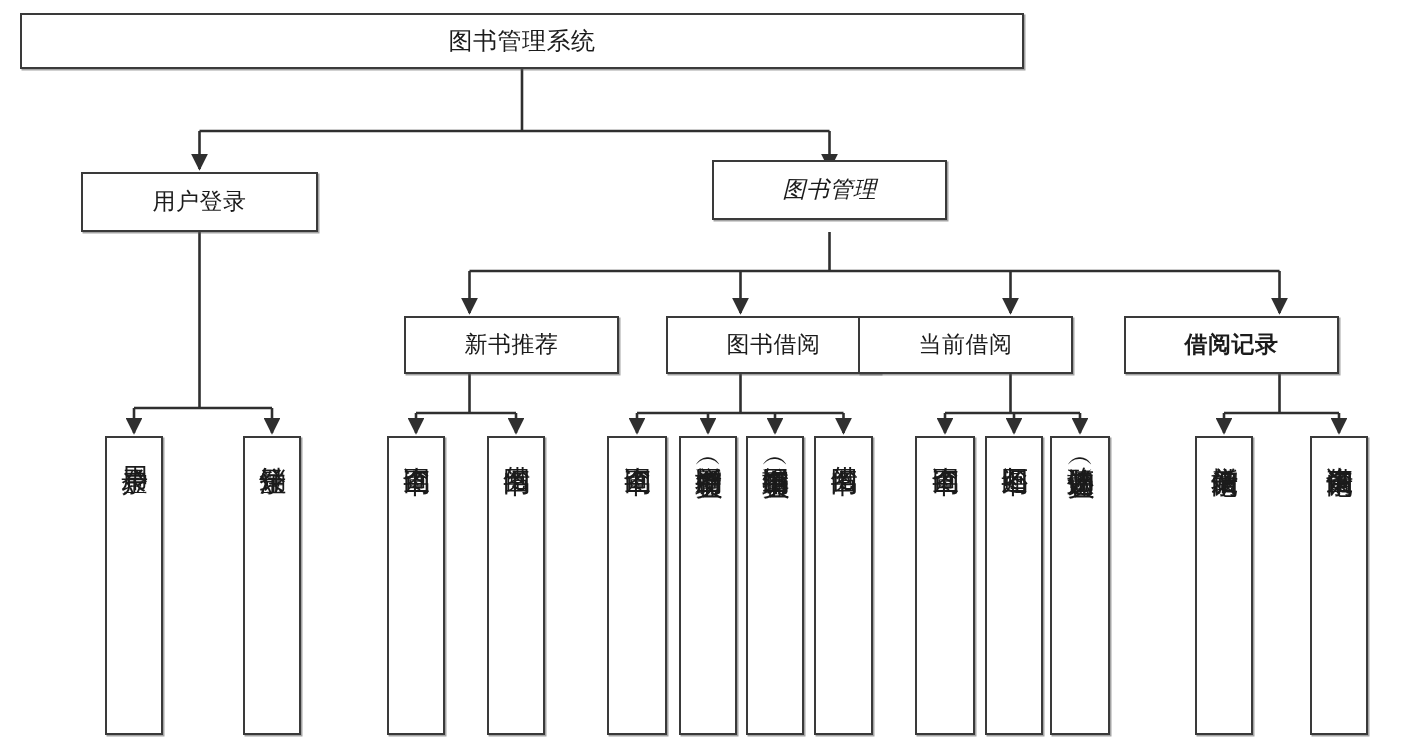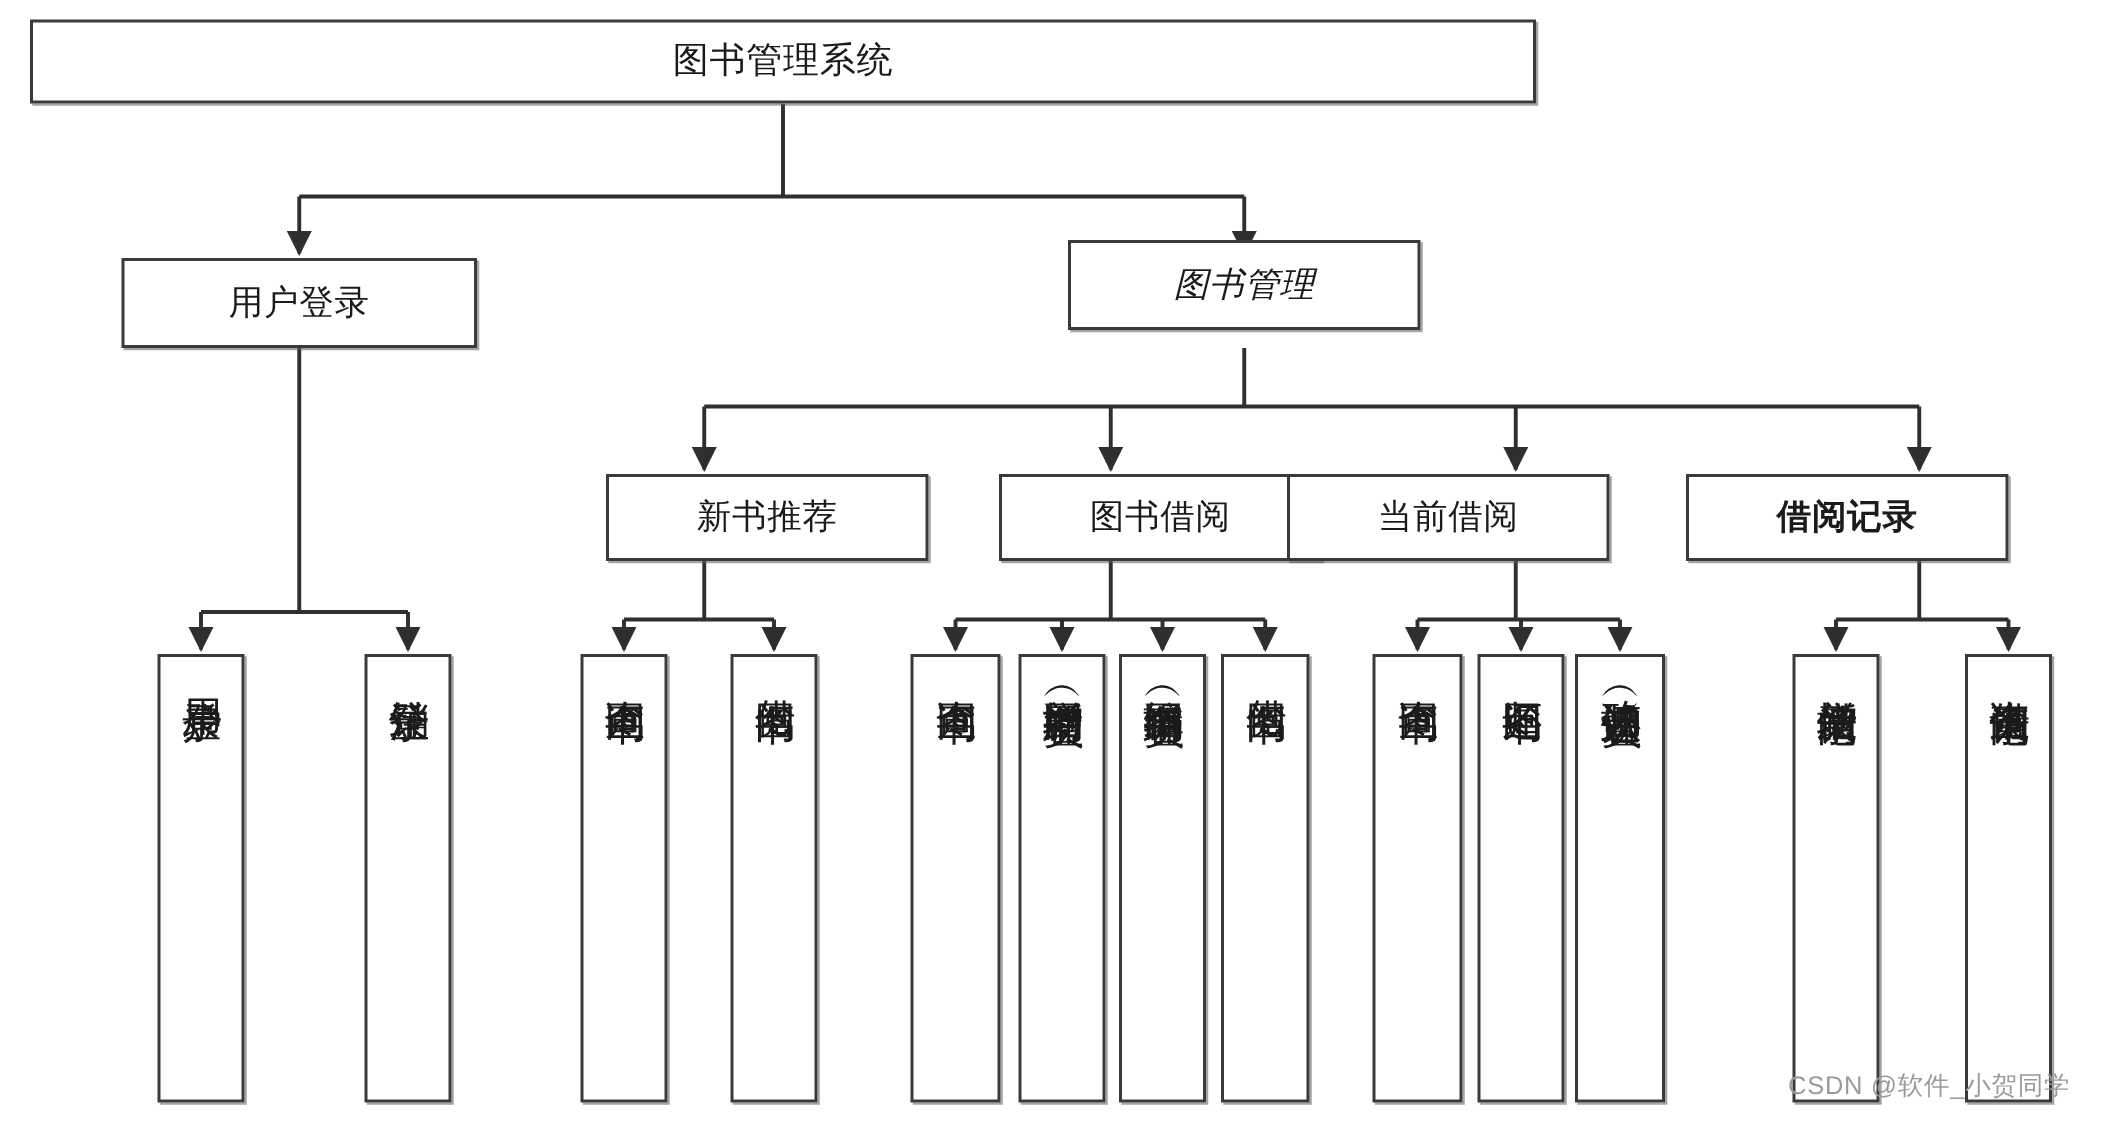--- a/index.html
+++ b/index.html
@@ -183,14 +183,13 @@
         <span class="node-label">确认归还（管理员）</span>
       </div>
       <div class="node v" style="left: 1195px; top: 436px; width: 58px; height: 299px;">
         <span class="node-label">新增借阅记录</span>
       </div>
       <div class="node v" style="left: 1310px; top: 436px; width: 58px; height: 299px;">
         <span class="node-label">查询借阅记录</span>
       </div>
     </div>
 
-  <div id="watermark">CSDN @软件_小贺同学</div>
 </div>
 
 </body></html>

